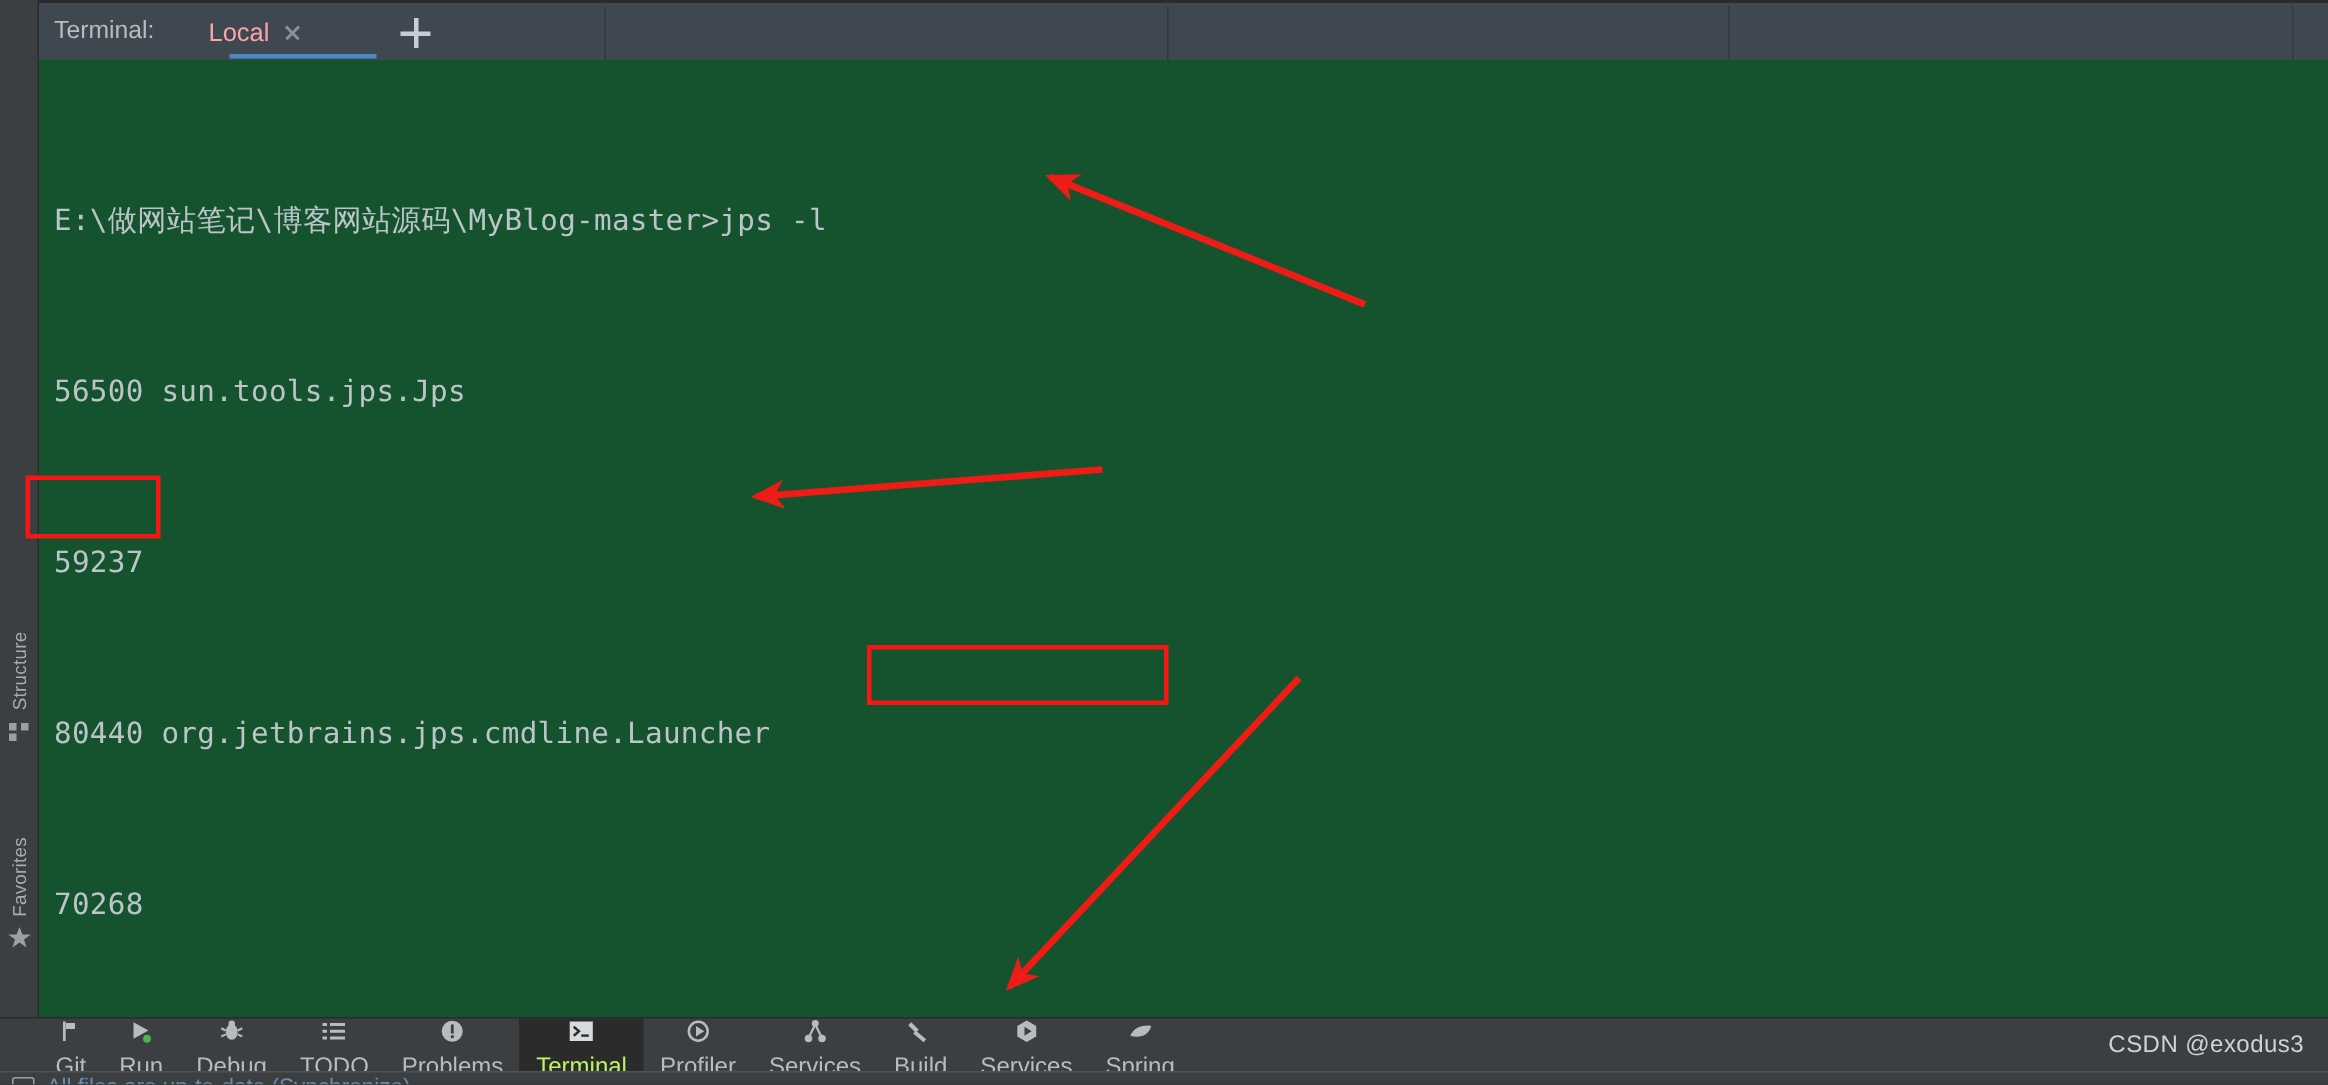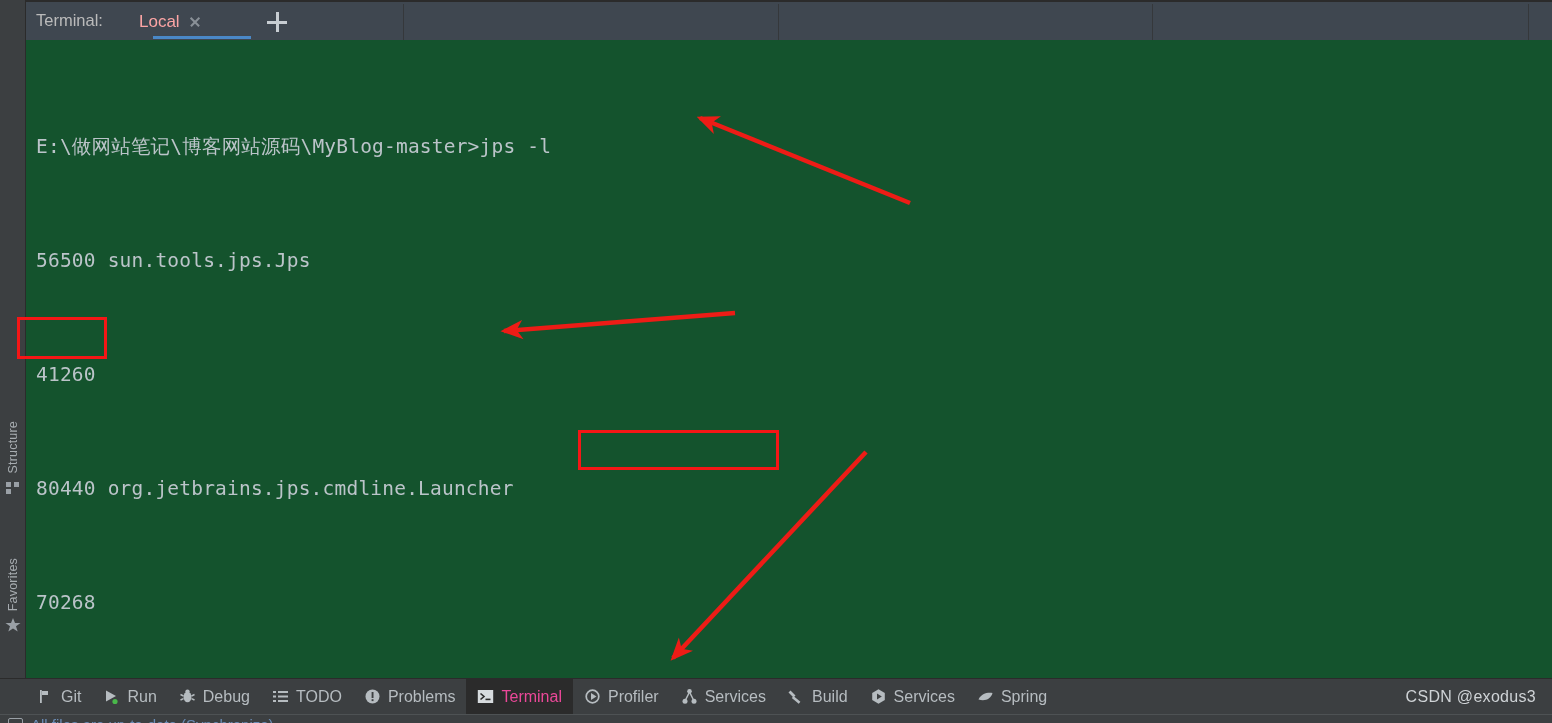--- a/index.html
+++ b/index.html
@@ -126,22 +126,23 @@
     display: flex; align-items: center;
   }
   .bb-item {
     height: 36px;
     display: flex; align-items: center;
     gap: 7px;
     padding: 0 11px;
     font-size: 16px;
     color: #b6bcc0;
     white-space: nowrap;
-  }
-  .bb-item.active { background: #2b2b2b; color: #ec4899; }
+    flex-direction: column;
+  }
+  .bb-item.active { background: #2b2b2b; color: #bef264; }
   .bb-icon { width: 17px; height: 17px; display:block; flex:none; }
 
   .watermark {
     position: absolute; right: 16px; top: 688px;
     font-size: 16px; color: #cfd3d6;
     letter-spacing: .3px;
   }
 
   
   .statusrow {
@@ -202,21 +203,21 @@
       <span class="tab-close"></span>
     </div>
     <div class="tab-underline"></div>
     <div class="tab-plus"></div>
   </div>
 
   <div class="terminal">
     <div class="term-text">
       <div class="term-line">E:\做网站笔记\博客网站源码\MyBlog-master&gt;jps -l</div>
       <div class="term-line">56500 sun.tools.jps.Jps</div>
-      <div class="term-line">41260</div>
+      <div class="term-line">59237</div>
       <div class="term-line">80440 org.jetbrains.jps.cmdline.Launcher</div>
       <div class="term-line">70268</div>
       
       
       
       
       
       
       
       

